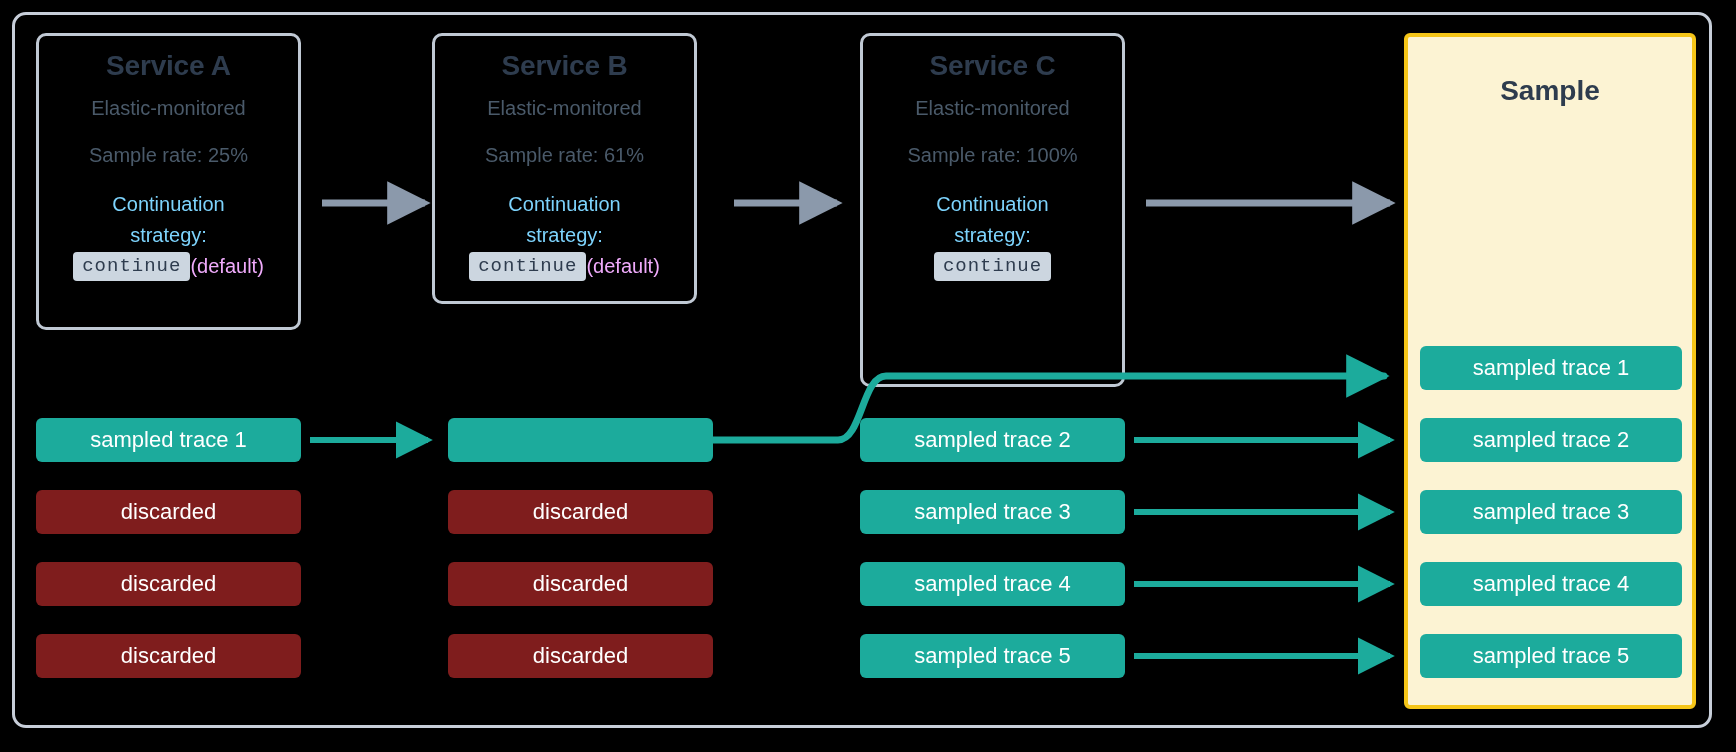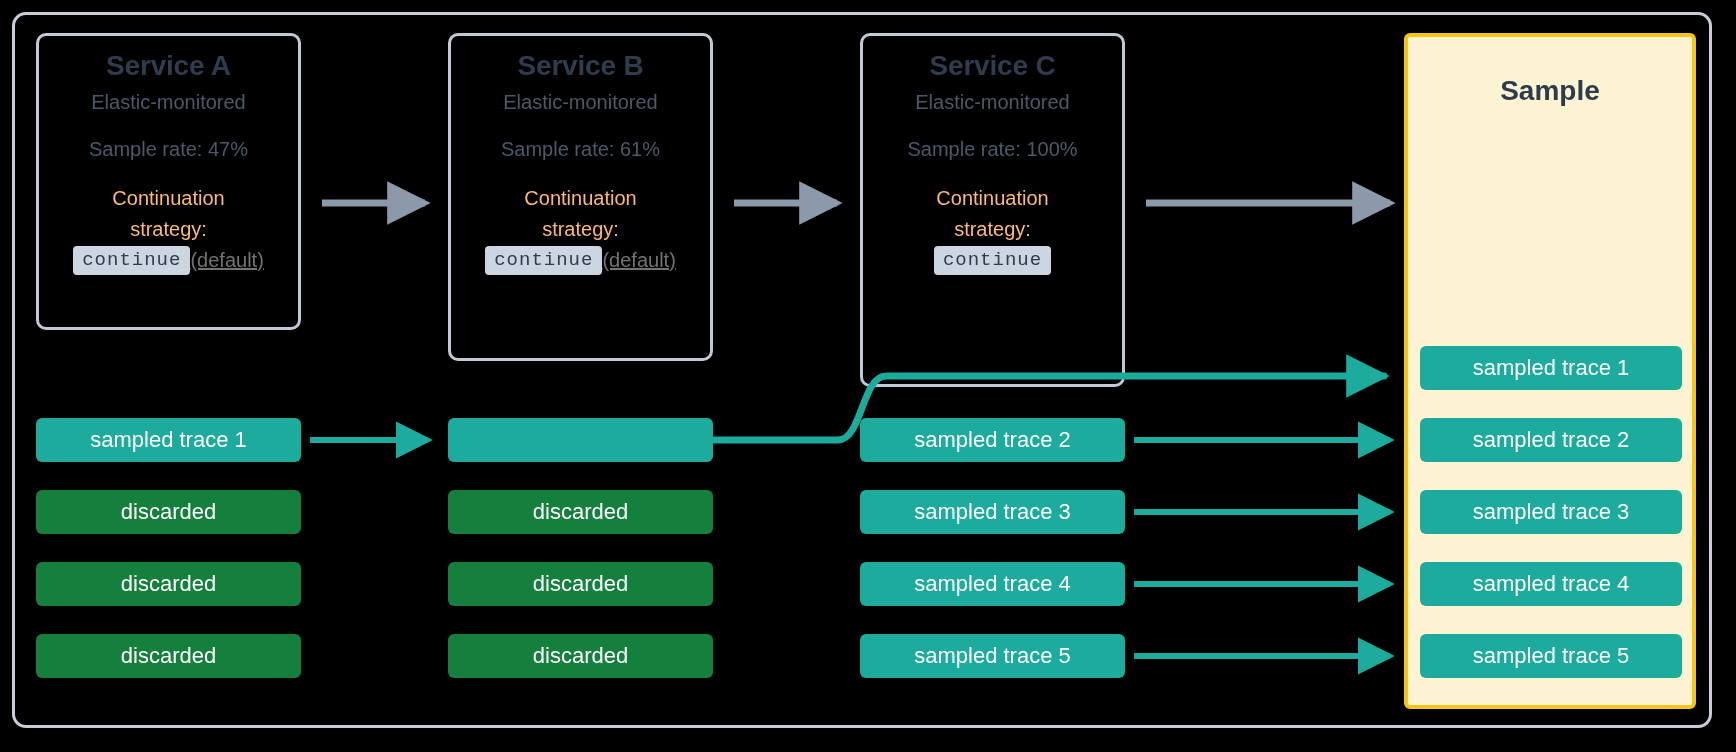--- a/index.html
+++ b/index.html
@@ -42,31 +42,31 @@
     border-radius: 10px;
     background: transparent;
     text-align: center;
     padding: 14px 10px 10px 10px;
   }
   .service-title {
     font-size: 28px;
     font-weight: bold;
     color: #2e3c4e;
     letter-spacing: -0.2px;
-    margin-bottom: 8px;
+    margin-bottom: 14px;
   }
   .service-line {
     font-size: 20px;
     color: #4a5a6a;
     margin-bottom: 22px;
     line-height: 1.25;
   }
   .strategy-label {
     font-size: 20px;
-    color: #fdba74;
+    color: #7dd3fc;
     line-height: 1.45;
     margin-bottom: 2px;
   }
   .strategy-row {
     display: flex;
     align-items: center;
     justify-content: center;
     white-space: nowrap;
   }
   .code-chip {
@@ -74,22 +74,21 @@
     background: #ccd6e0;
     color: #2e3c4e;
     font-family: "Liberation Mono", "DejaVu Sans Mono", monospace;
     font-size: 19px;
     letter-spacing: 1px;
     padding: 3px 9px 4px 9px;
     border-radius: 4px;
   }
   .strategy-default {
     font-size: 20px;
-    color: #737373;
-    text-decoration: underline;
+    color: #f0abfc;
   }
 
   
   .result-panel {
     position: absolute;
     box-sizing: border-box;
     border: 4px solid #f5c518;
     border-radius: 6px;
     background: #fcf3d3;
   }
@@ -111,51 +110,51 @@
     height: 44px;
     line-height: 44px;
     border-radius: 6px;
     text-align: center;
     color: #ffffff;
     font-size: 22px;
     white-space: nowrap;
     overflow: hidden;
   }
   .pill.sampled { background: #1cab9c; }
-  .pill.discarded { background: #15803d; }
+  .pill.discarded { background: #7f1d1d; }
 
   
   #wires {
     position: absolute;
     left: 0; top: 0;
     width: 1736px;
     height: 752px;
     pointer-events: none;
   }
 </style>
 </head>
 <body>
 
 <div id="stage">
 
   <div class="outer-frame"></div>
 
   <div class="service-card" style="left:36px; top:33px; width:265px; height:297px;">
     <div class="service-title">Service A</div>
     <div class="service-line">Elastic-monitored</div>
-    <div class="service-line">Sample rate: 47%</div>
+    <div class="service-line">Sample rate: 25%</div>
     <div class="strategy-label">Continuation</div>
     <div class="strategy-label">strategy:</div>
     <div class="strategy-row">
       <span class="code-chip">continue</span>
       <span class="strategy-default">(default)</span>
     </div>
   </div>
 
-  <div class="service-card" style="left:448px; top:33px; width:265px; height:328px;">
+  <div class="service-card" style="left:432px; top:33px; width:265px; height:271px;">
     <div class="service-title">Service B</div>
     <div class="service-line">Elastic-monitored</div>
     <div class="service-line">Sample rate: 61%</div>
     <div class="strategy-label">Continuation</div>
     <div class="strategy-label">strategy:</div>
     <div class="strategy-row">
       <span class="code-chip">continue</span>
       <span class="strategy-default">(default)</span>
     </div>
   </div>

